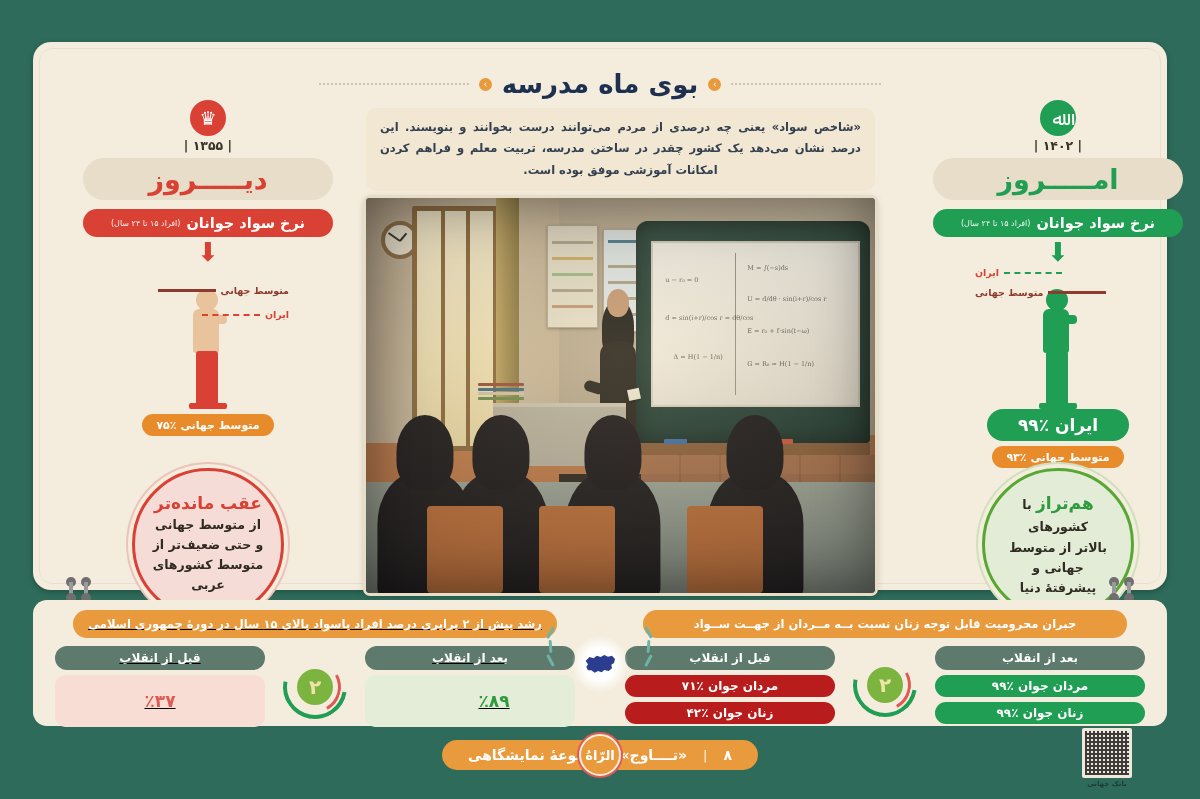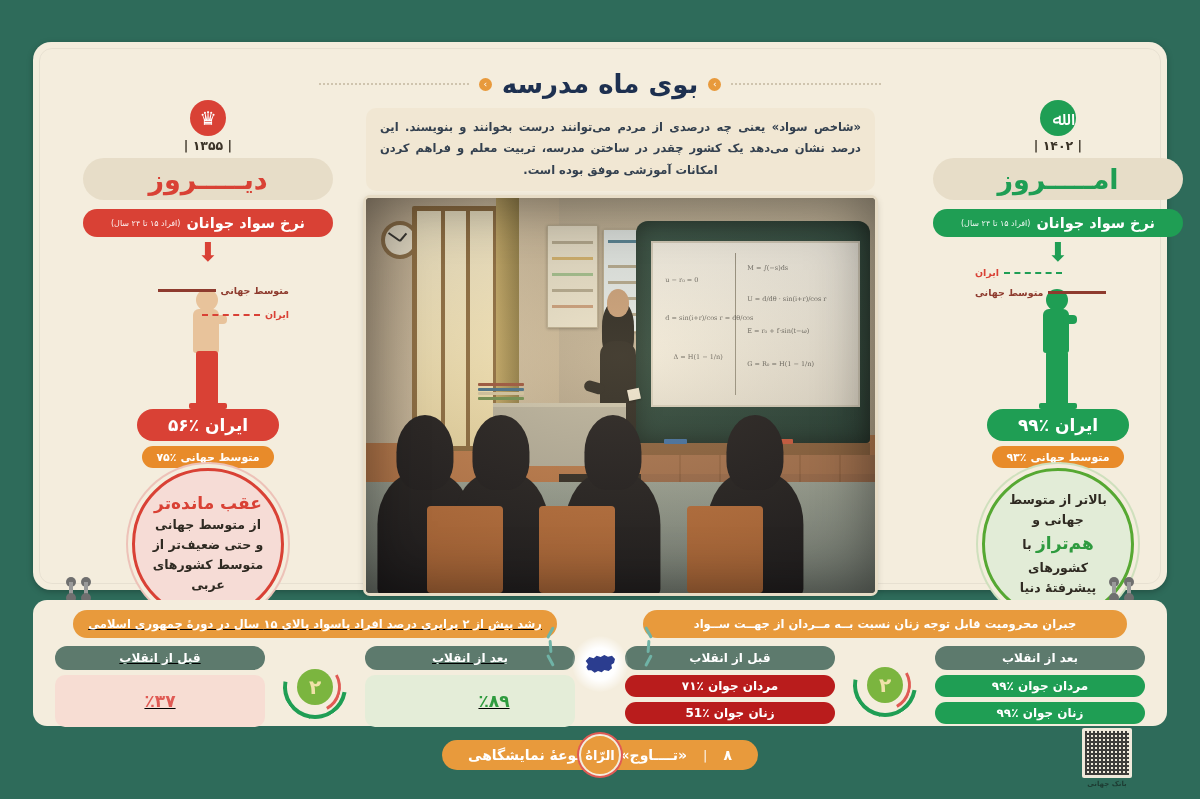--- a/index.html
+++ b/index.html
@@ -496,21 +496,20 @@
         <div class="marker" style="right:44px; top:24px;">
           <span class="lbl brown">متوسط جهانی</span>
           <span class="line solid-brown"></span>
         </div>
         <div class="marker" style="right:44px; top:48px;">
           <span class="lbl red">ایران</span>
           <span class="line dash-red"></span>
         </div>
       </div>
 
-      <div class="stat-pill stat-main red">ایران ٪۵۶</div>
       <div class="stat-pill stat-sub">متوسط جهانی ٪۷۵</div>
 
       <div class="circle-badge red">
         <div class="cb-head red">عقب مانده‌تر</div>
         <div class="cb-body">از متوسط جهانی و حتی ضعیف‌تر از متوسط کشورهای عربی</div>
       </div>
     </div>
 
     <div class="side right">
       <div class="emblem green">ﷲ</div>
@@ -541,25 +540,25 @@
         <div class="marker" style="left:42px; top:26px; flex-direction:row-reverse;">
           <span class="lbl brown">متوسط جهانی</span>
           <span class="line solid-brown"></span>
         </div>
       </div>
 
       <div class="stat-pill stat-main green">ایران ٪۹۹</div>
       <div class="stat-pill stat-sub">متوسط جهانی ٪۹۳</div>
 
       <div class="circle-badge green">
-        <div class="cb-body">بالاتر از متوسط جهانی و</div>
         <div class="cb-body">
           <span class="cb-accent" style="font-size:17px">هم‌تراز</span>
           <span>با کشورهای</span>
         </div>
+        <div class="cb-body">بالاتر از متوسط جهانی و</div>
         <div class="cb-body">پیشرفتهٔ دنیا</div>
       </div>
     </div>
 
     <div class="clip" style="left:33px; bottom:-13px;">
         <i></i>
       </div>
     <div class="clip" style="left:48px; bottom:-13px;">
         <i></i>
       </div>
@@ -585,21 +584,21 @@
           <div class="ring">
             <div class="pointer"></div>
               <div class="outer"></div>
               <div class="inner-arc"></div>
             <div class="core">۲</div>
           </div>
         </div>
         <div class="col">
           <div class="col-head">قبل از انقلاب</div>
           <div class="col-row red">مردان جوان ٪۷۱</div>
-          <div class="col-row red">زنان جوان ٪51</div>
+          <div class="col-row red">زنان جوان ٪۴۲</div>
         </div>
       </div>
     </div>
 
     <div class="half left">
       <div class="head-bar">رشد بیش از ۲ برابری درصد افراد باسواد بالای ۱۵ سال در دورهٔ جمهوری اسلامی</div>
       <div class="cols">
         <div class="col">
           <div class="col-head">بعد از انقلاب</div>
           <div class="col-big mint">٪۸۹</div>

